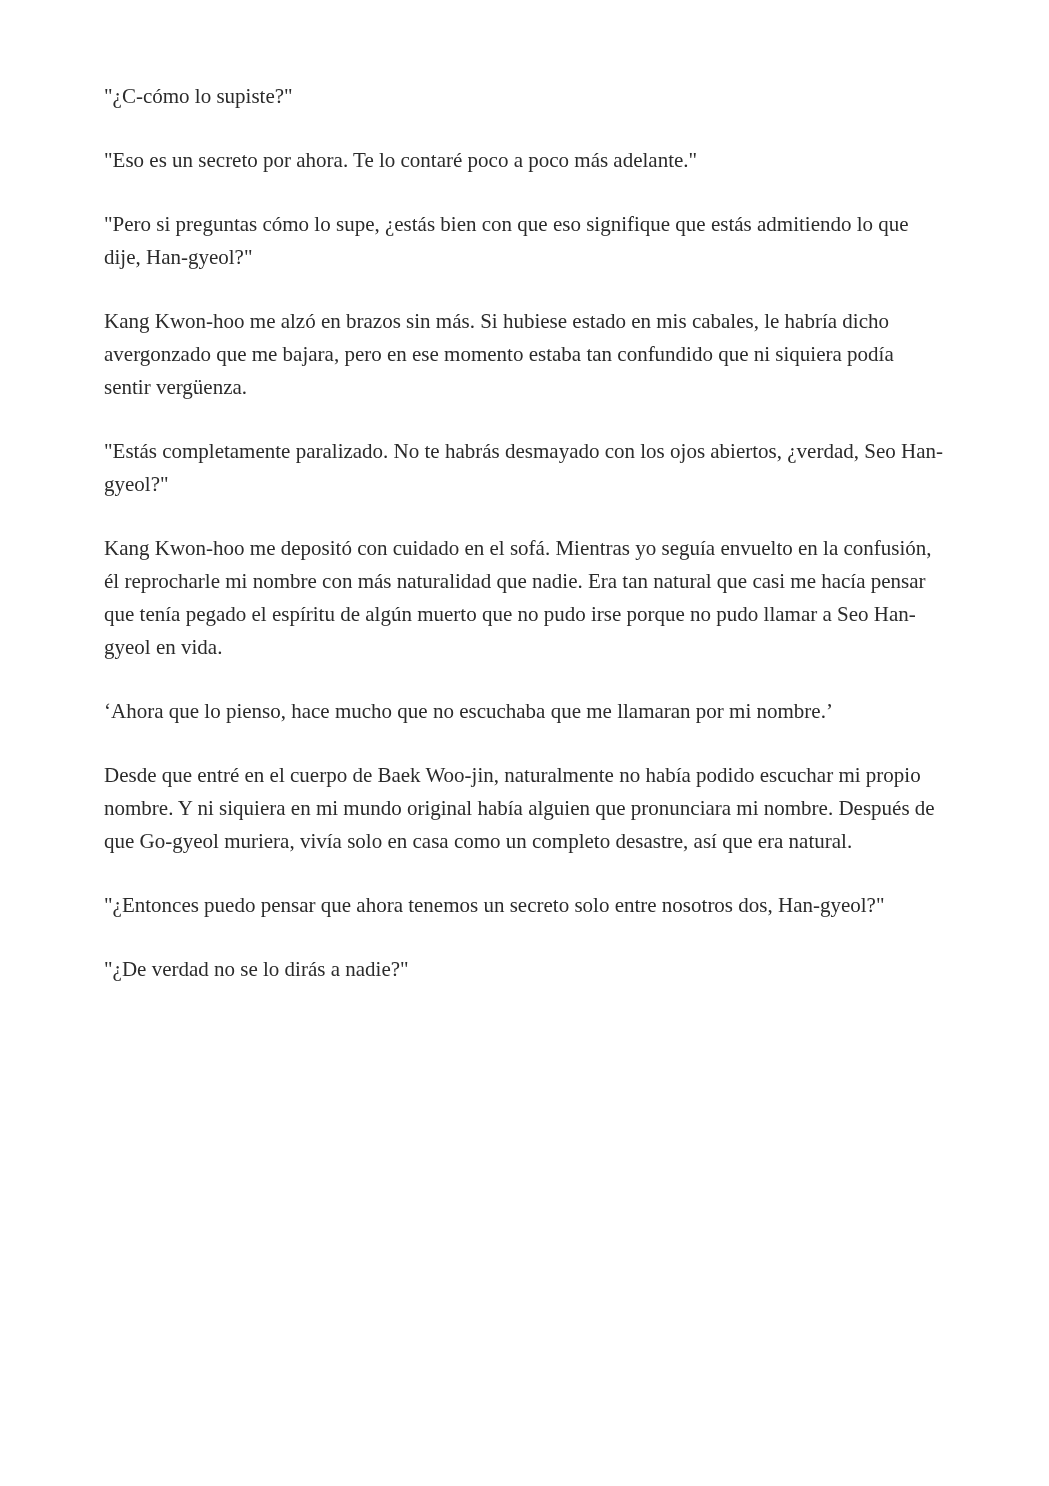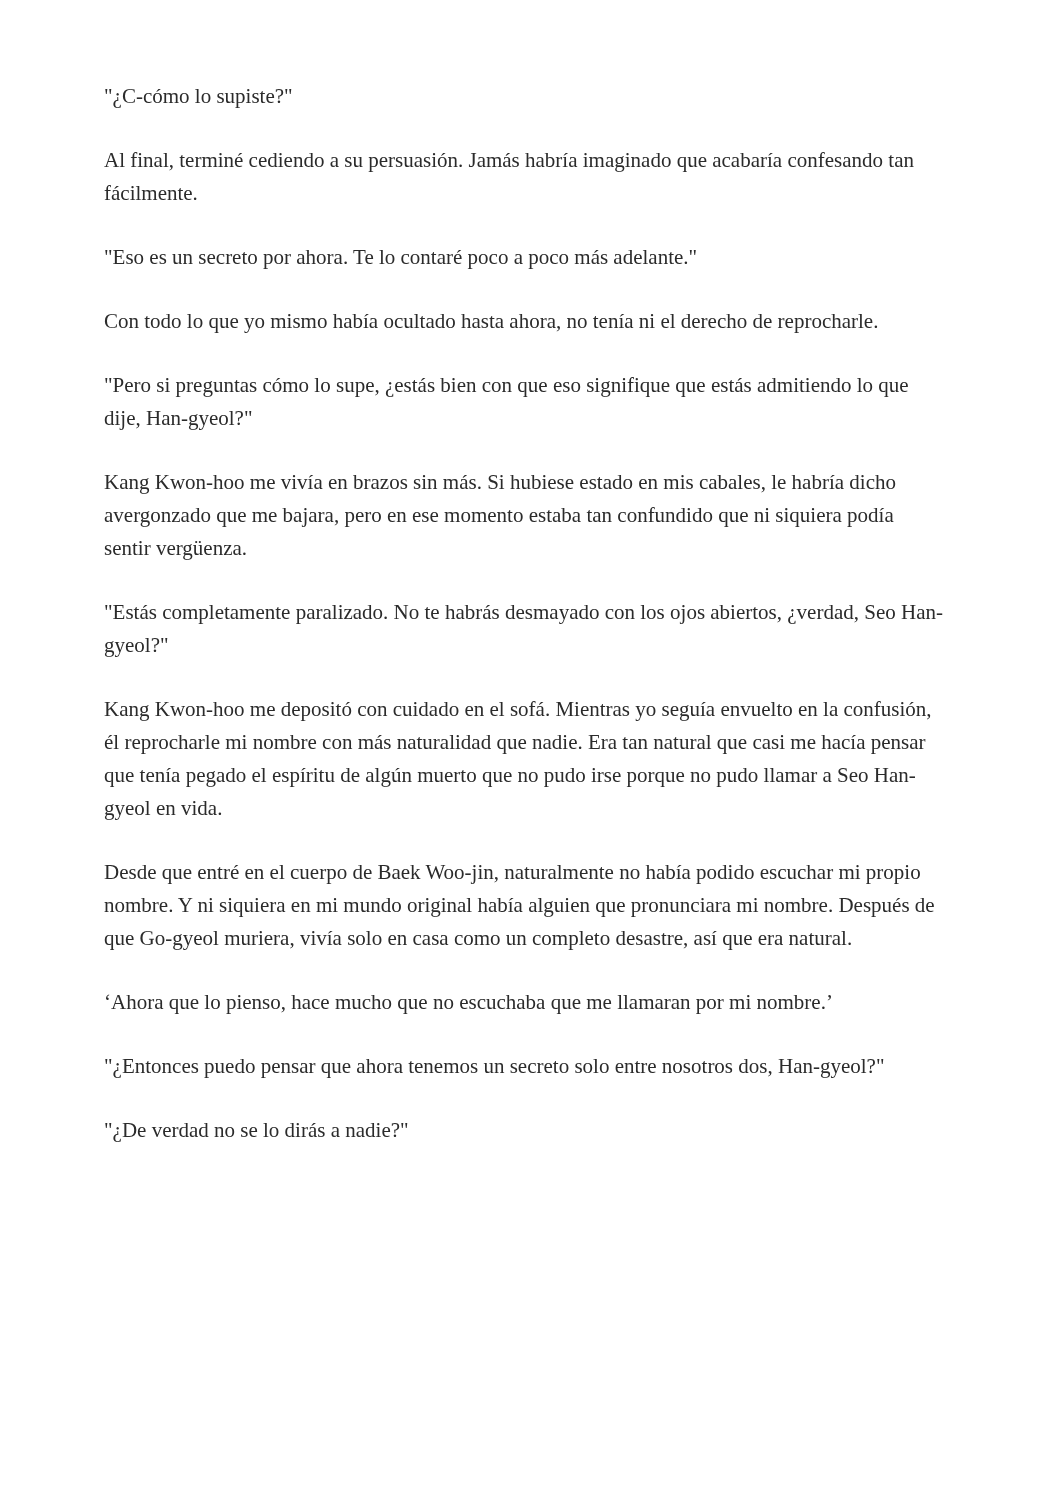--- a/index.html
+++ b/index.html
@@ -28,25 +28,23 @@
       margin: 0 0 31px 0;
       padding: 0;
     }
   </style>
 </head>
 <body>
 
 <div class="page">
   <div class="content">
     <p>"¿C-cómo lo supiste?"</p>
-    <p>Al final, terminé cediendo a su persuasión. Jamás habría imaginado que acabaría confesando tan fácilmente.</p>
     <p>"Eso es un secreto por ahora. Te lo contaré poco a poco más adelante."</p>
-    <p>Con todo lo que yo mismo había ocultado hasta ahora, no tenía ni el derecho de reprocharle.</p>
     <p>"Pero si preguntas cómo lo supe, ¿estás bien con que eso signifique que estás admitiendo lo que dije, Han-gyeol?"</p>
-    <p>Kang Kwon-hoo me vivía en brazos sin más. Si hubiese estado en mis cabales, le habría dicho avergonzado que me bajara, pero en ese momento estaba tan confundido que ni siquiera podía sentir vergüenza.</p>
+    <p>Kang Kwon-hoo me alzó en brazos sin más. Si hubiese estado en mis cabales, le habría dicho avergonzado que me bajara, pero en ese momento estaba tan confundido que ni siquiera podía sentir vergüenza.</p>
     <p>"Estás completamente paralizado. No te habrás desmayado con los ojos abiertos, ¿verdad, Seo Han-gyeol?"</p>
     <p>Kang Kwon-hoo me depositó con cuidado en el sofá. Mientras yo seguía envuelto en la confusión, él reprocharle mi nombre con más naturalidad que nadie. Era tan natural que casi me hacía pensar que tenía pegado el espíritu de algún muerto que no pudo irse porque no pudo llamar a Seo Han-gyeol en vida.</p>
+    <p>‘Ahora que lo pienso, hace mucho que no escuchaba que me llamaran por mi nombre.’</p>
     <p>Desde que entré en el cuerpo de Baek Woo-jin, naturalmente no había podido escuchar mi propio nombre. Y ni siquiera en mi mundo original había alguien que pronunciara mi nombre. Después de que Go-gyeol muriera, vivía solo en casa como un completo desastre, así que era natural.</p>
-    <p>‘Ahora que lo pienso, hace mucho que no escuchaba que me llamaran por mi nombre.’</p>
     <p>"¿Entonces puedo pensar que ahora tenemos un secreto solo entre nosotros dos, Han-gyeol?"</p>
     <p>"¿De verdad no se lo dirás a nadie?"</p>
   </div>
 </div>
 
 </body></html>

